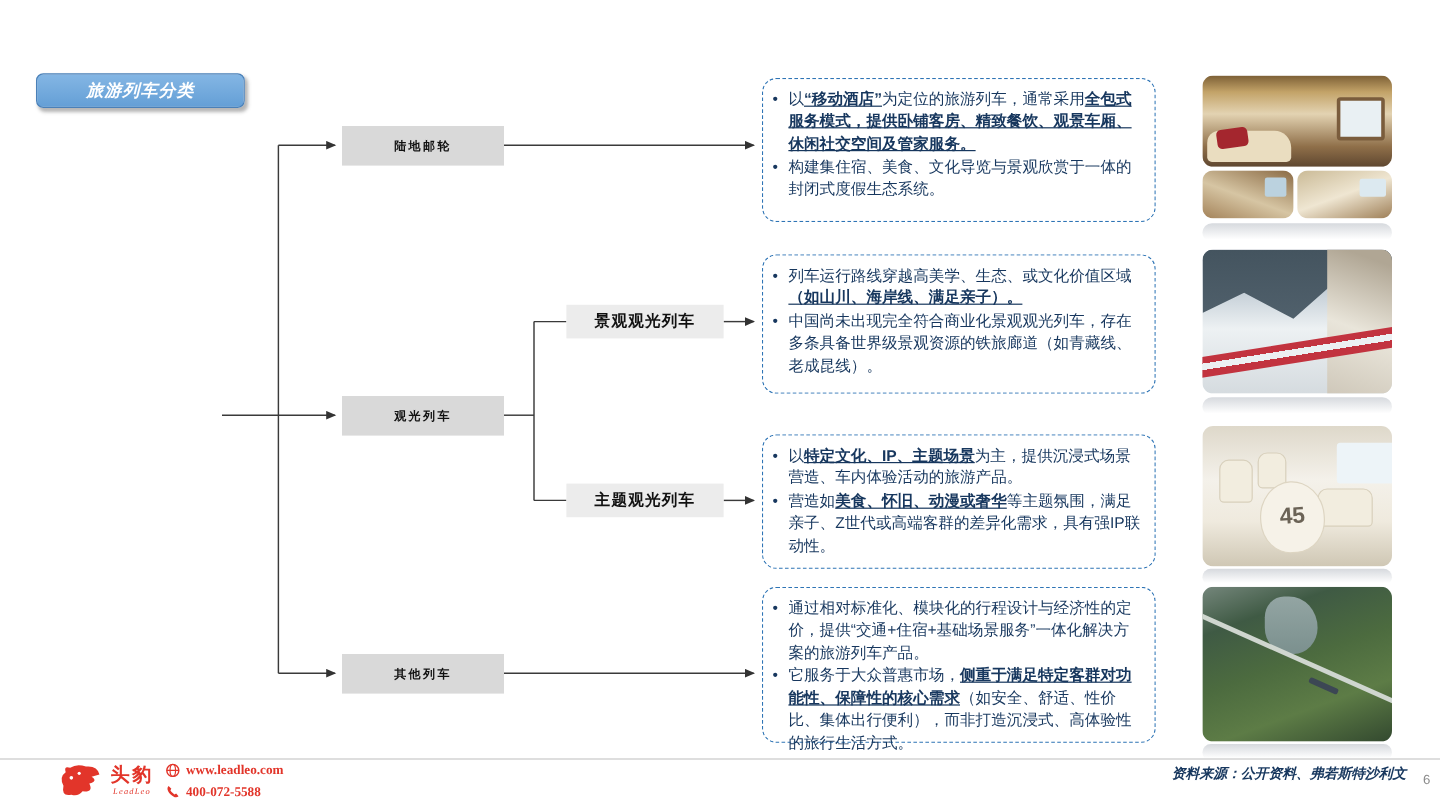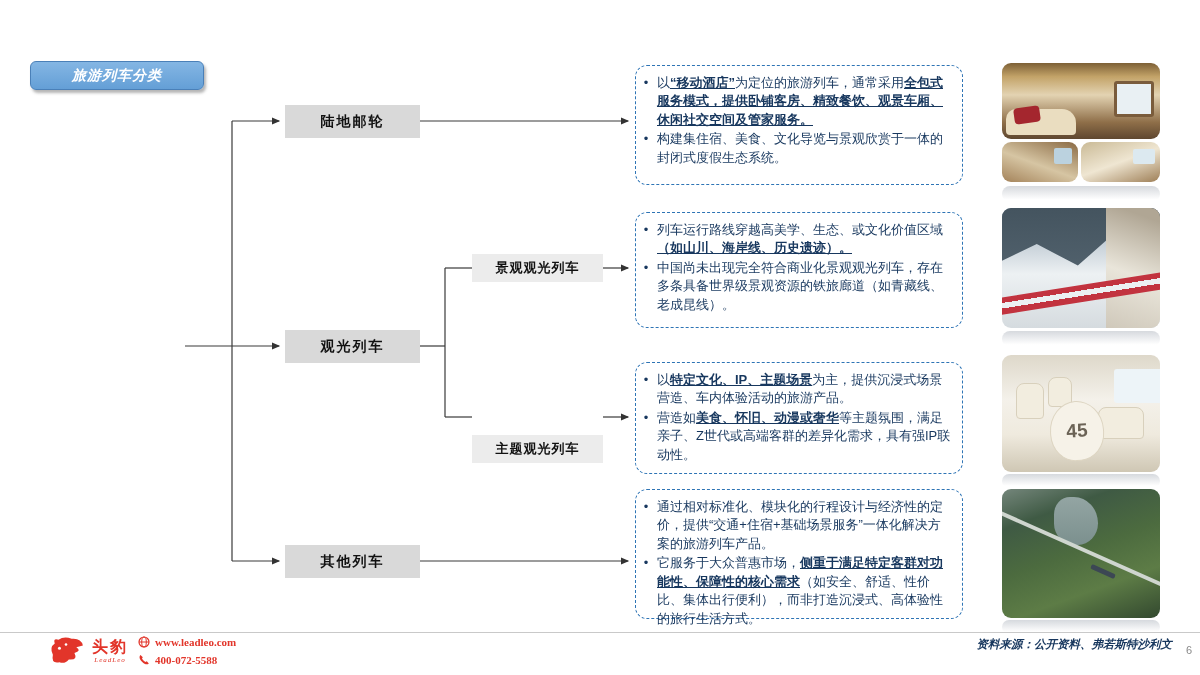--- a/index.html
+++ b/index.html
@@ -7,26 +7,26 @@
          font-family:"Liberation Sans","DejaVu Sans",sans-serif;}
   
   .page-title{position:absolute;left:20px;top:14px;width:1150px;font-size:19px;font-weight:bold;
               color:#1F3864;letter-spacing:.5px;}
   .badge{position:absolute;left:30px;top:61px;width:172px;height:27px;display:flex;align-items:center;
          justify-content:center;background:linear-gradient(180deg,#84B6E4,#649FD6);
          border:1px solid #4A80B8;border-radius:6px;box-shadow:2px 3px 3px rgba(90,90,90,.45);
          color:#fff;font-size:14px;font-weight:bold;font-style:italic;letter-spacing:1px;}
   
   .node{position:absolute;display:flex;align-items:center;justify-content:center;font-weight:bold;
-        color:#111;font-size:14px;letter-spacing:2px;z-index:2;}
+        color:#111;font-size:10px;letter-spacing:2px;z-index:2;}
   .node-root{left:30px;top:330px;width:155px;height:33px;background:#9DC3E6;}
   .node-gray{background:#D9D9D9;width:135px;height:33px;left:285px;}
   .node-land{top:105px;} .node-sight{top:330px;} .node-other{top:545px;}
   .node-sub{background:#ECECEC;width:131px;height:28px;left:472px;font-size:13px;letter-spacing:1px;}
-  .node-scenic{top:254px;} .node-theme{top:403px;margin-top:32px;}
+  .node-scenic{top:254px;} .node-theme{top:403px;}
   .connectors{position:absolute;left:0;top:0;z-index:1;}
   
   .detail{position:absolute;left:635px;width:328px;border:1.6px dashed #2E74B5;border-radius:12px;
           padding:7px 9px 6px 4px;box-sizing:border-box;color:#17375E;font-size:13px;line-height:1.42;z-index:2;}
   .d1{top:65px;height:120px;} .d2{top:212px;height:116px;} .d3{top:362px;height:112px;} .d4{top:489px;height:130px;}
   .bullet{display:flex;gap:5px;margin:1px 0;}
   .bullet .dot{width:12px;text-align:center;flex:none;}
   .bullet .txt{flex:1;}
   .em{font-weight:bold;text-decoration:underline;text-align:center;}
   
@@ -110,21 +110,21 @@
         <span class="txt"><span>以</span><span class="em">“移动酒店”</span><span>为定位的旅游列车，通常采用</span><span class="em">全包式服务模式，提供卧铺客房、精致餐饮、观景车厢、休闲社交空间及管家服务。</span></span>
       </div>
       <div class="bullet">
         <span class="dot">•</span>
         <span class="txt"><span>构建集住宿、美食、文化导览与景观欣赏于一体的封闭式度假生态系统。</span></span>
       </div>
     </div>
   <div class="detail d2">
       <div class="bullet">
         <span class="dot">•</span>
-        <span class="txt"><span>列车运行路线穿越高美学、生态、或文化价值区域</span><span class="em">（如山川、海岸线、历史遗迹）。</span></span>
+        <span class="txt"><span>列车运行路线穿越高美学、生态、或文化价值区域</span><span class="em">（如山川、海岸线、满足亲子）。</span></span>
       </div>
       <div class="bullet">
         <span class="dot">•</span>
         <span class="txt"><span>中国尚未出现完全符合商业化景观观光列车，存在多条具备世界级景观资源的铁旅廊道（如青藏线、老成昆线）。</span></span>
       </div>
     </div>
   <div class="detail d3">
       <div class="bullet">
         <span class="dot">•</span>
         <span class="txt"><span>以</span><span class="em">特定文化、IP、主题场景</span><span>为主，提供沉浸式场景营造、车内体验活动的旅游产品。</span></span>

